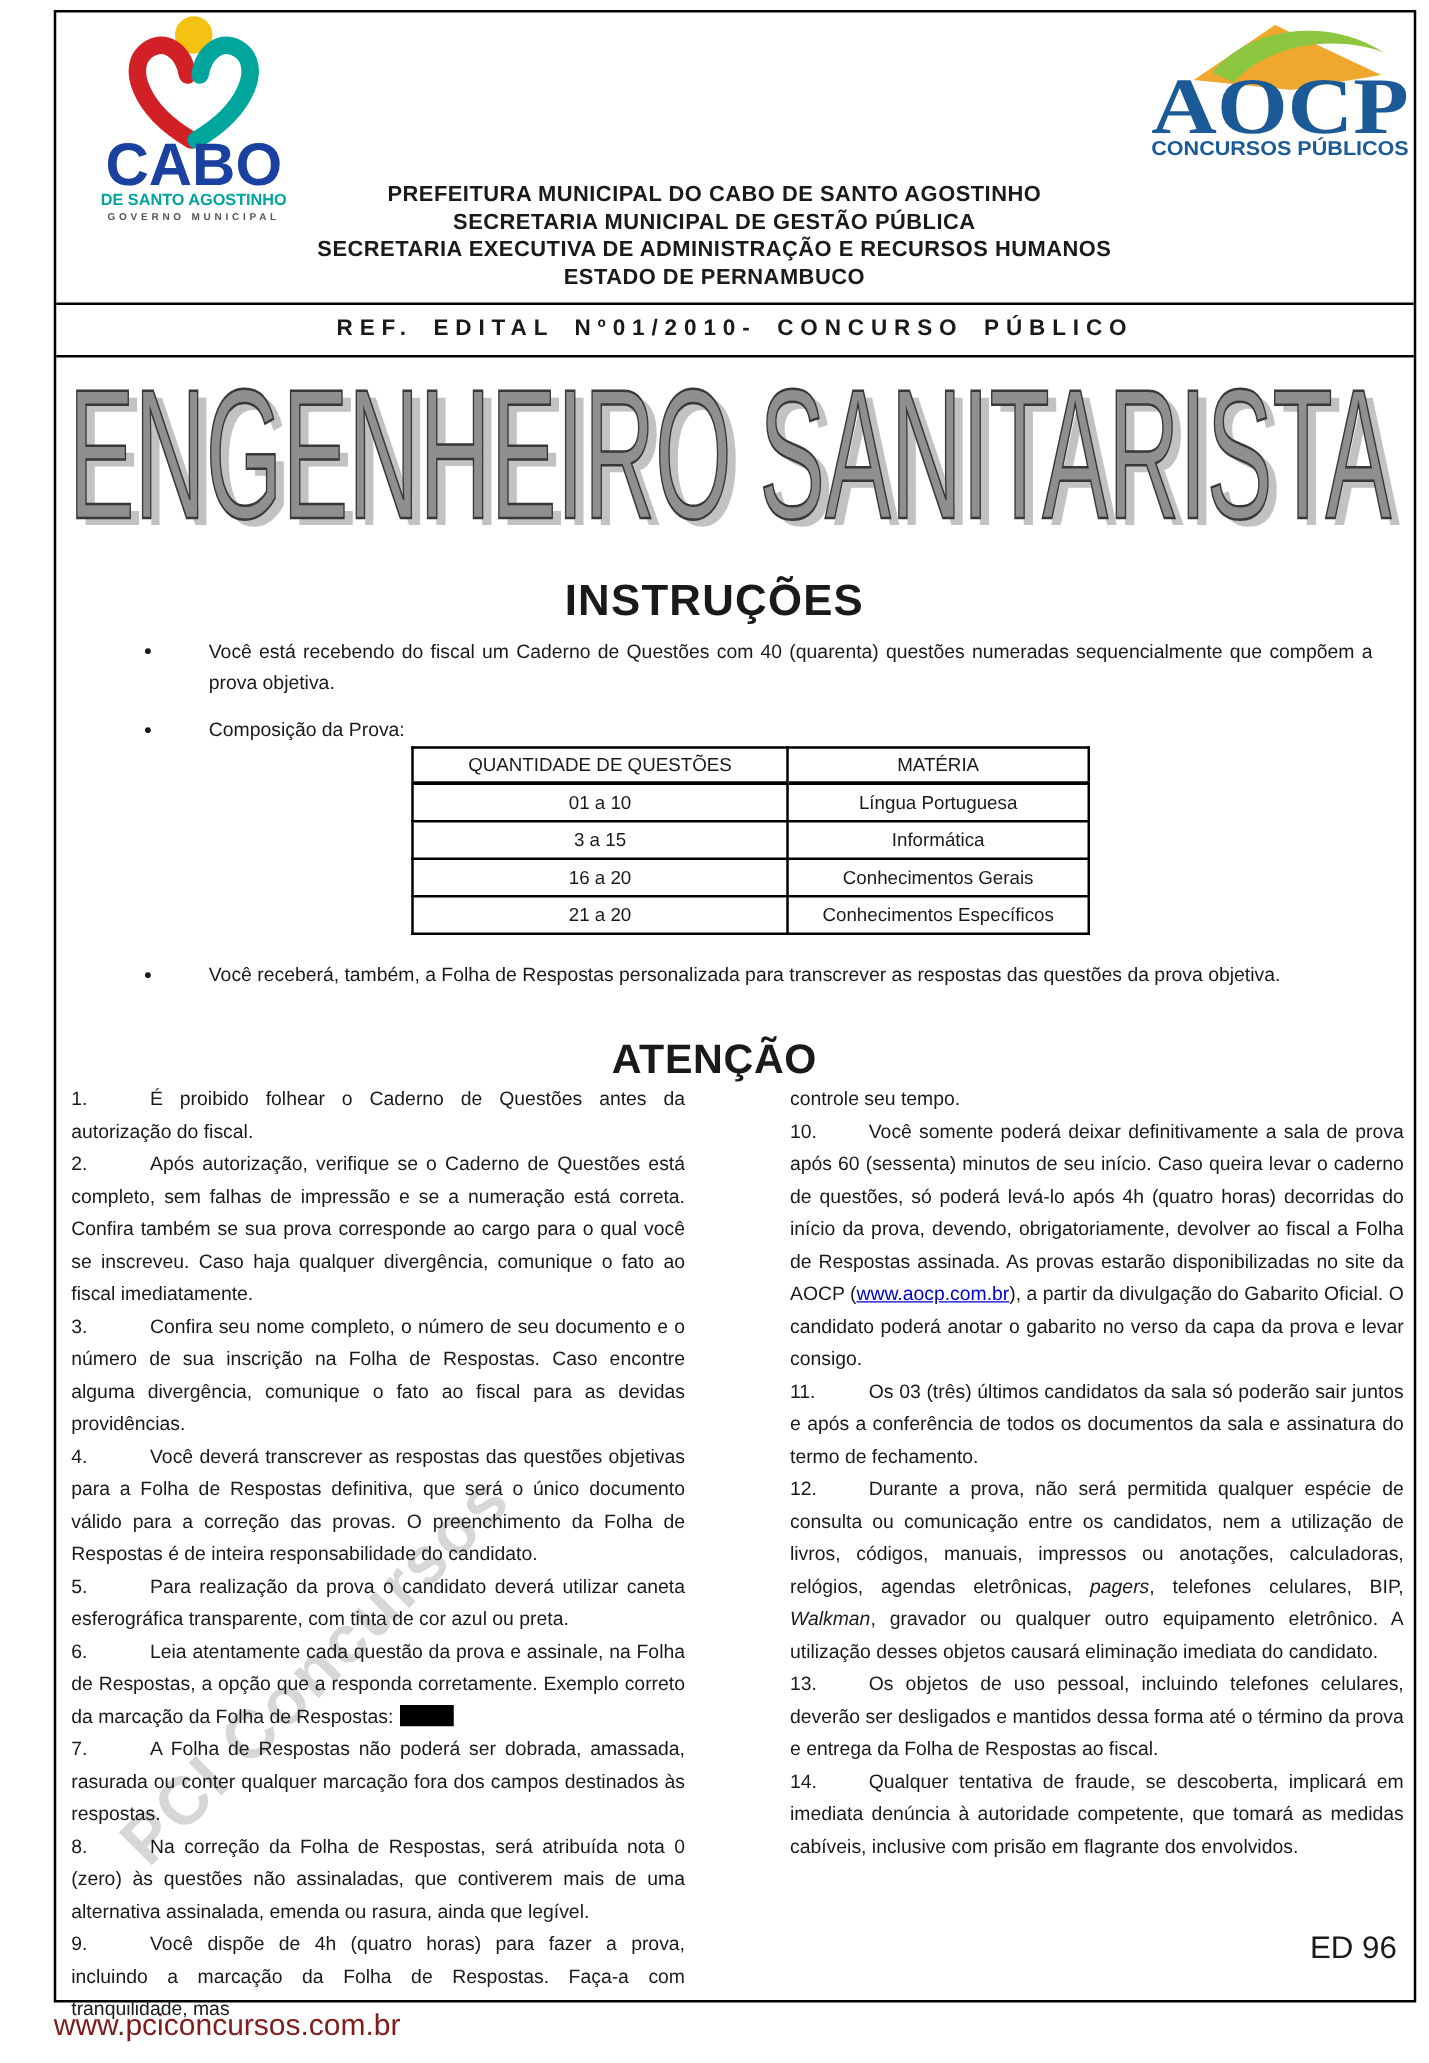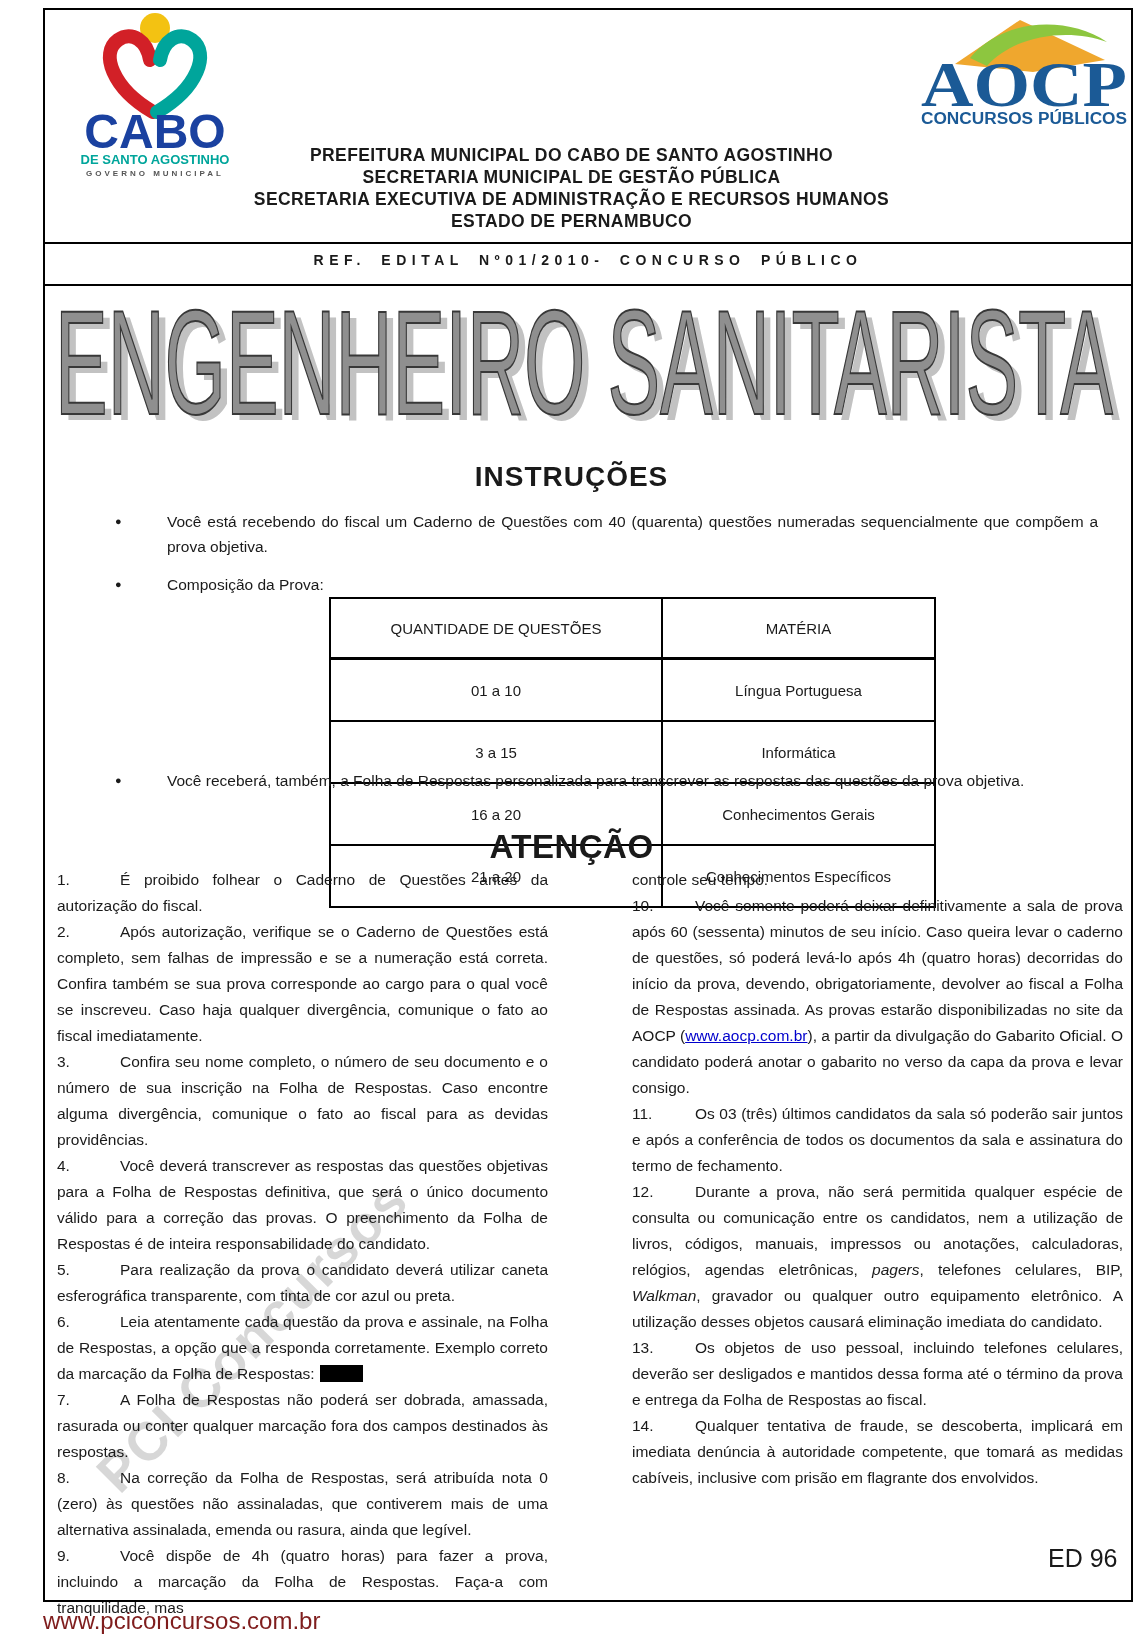--- a/index.html
+++ b/index.html
@@ -20,41 +20,41 @@
     transform:rotate(-45deg);transform-origin:left bottom;
     font-size:54px;font-weight:bold;letter-spacing:2px;
     color:rgba(160,160,160,0.42);white-space:nowrap;z-index:0;
   }
 
   
   .org-lines{position:absolute;top:144px;left:0;width:100%;text-align:center;
     font-weight:bold;font-size:17.5px;line-height:22px;letter-spacing:0.4px;}
   .rule{position:absolute;left:45px;width:1086px;border-top:2px solid #000;}
   .ref-line{position:absolute;top:252px;left:45px;width:1086px;text-align:center;
-    font-weight:bold;font-size:14px;letter-spacing:5.5px;word-spacing:6px;white-space:nowrap;}
+    font-weight:bold;font-size:18px;letter-spacing:5.5px;word-spacing:6px;white-space:nowrap;}
 
   
   .title-wrap{position:absolute;left:50px;top:296px;width:1080px;height:142px;}
   .title-shadow{fill:#c2c2c2;}
   .title-main{fill:#8f8f8f;stroke:#383838;stroke-width:2px;}
 
   .h-instrucoes{position:absolute;top:461px;left:0;width:1143px;text-align:center;
-    font-weight:bold;font-size:28px;letter-spacing:1px;}
+    font-weight:bold;font-size:35px;letter-spacing:1px;}
   .h-atencao{position:absolute;top:828px;left:0;width:1143px;text-align:center;
     font-weight:bold;font-size:33px;letter-spacing:0.5px;}
 
   
   .bullet{position:absolute;left:167px;width:931px;text-align:justify;
     font-size:15.5px;line-height:25px;}
   .bullet .dot{position:absolute;left:-52px;top:0px;font-size:11px;}
 
   
   .comp-table{position:absolute;left:329px;top:597px;border-collapse:collapse;
     font-size:15px;text-align:center;}
-  .comp-table td,.comp-table th{border:2px solid #000;padding:16px;font-weight:normal;margin-left:40px;}
+  .comp-table td,.comp-table th{border:2px solid #000;padding:0;font-weight:normal;margin-left:40px;}
   .comp-table th{height:26px;border-bottom:3px solid #000;}
   .comp-table td{height:28px;}
   .col-q{width:298px;}
   .col-m{width:239px;}
 
   
   .att-col{position:absolute;top:867px;width:491px;text-align:justify;
     font-size:15.5px;line-height:26px;z-index:1;}
   .att-left{left:57px;}
   .att-right{left:632px;}

